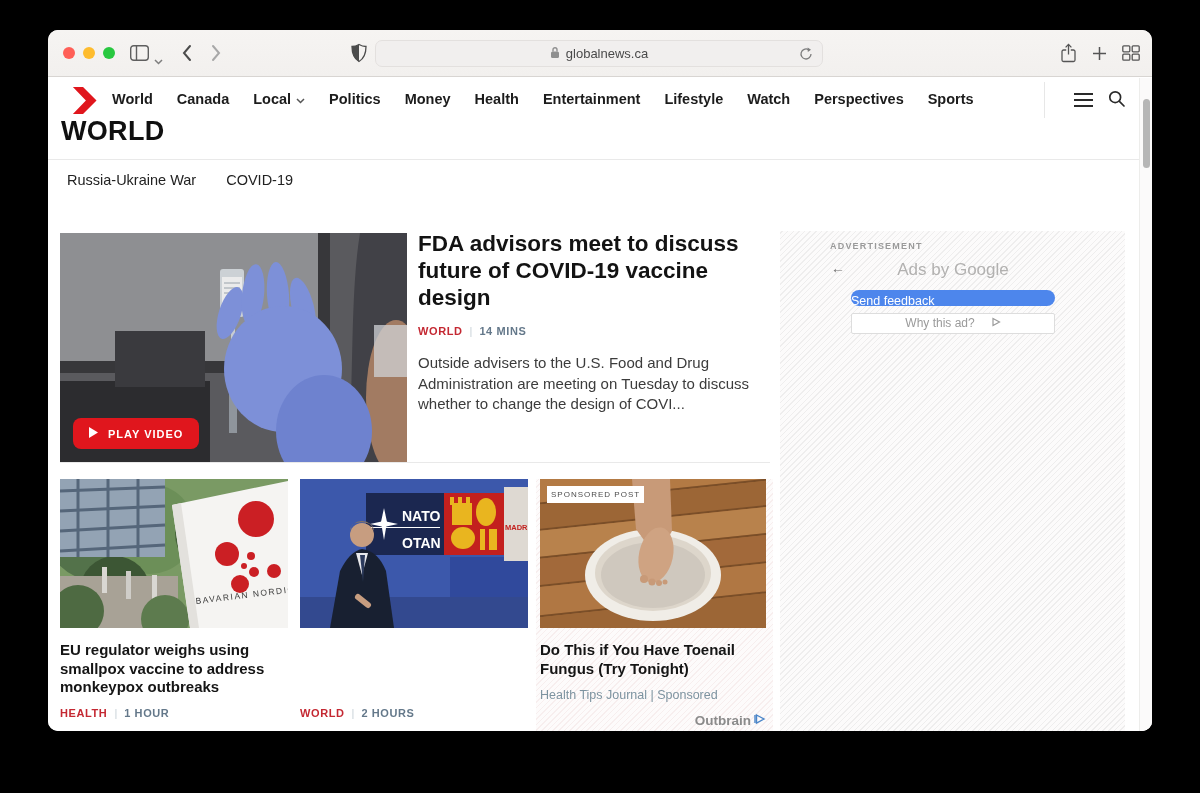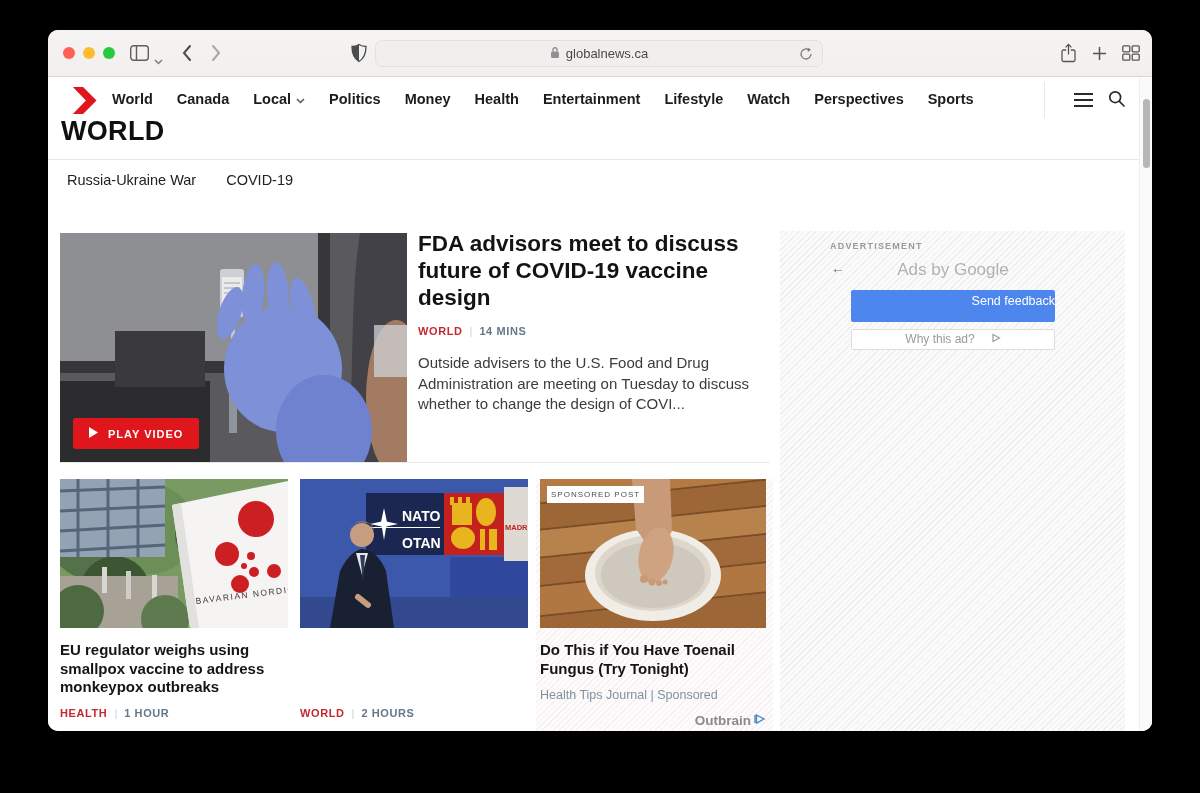--- a/index.html
+++ b/index.html
@@ -38,21 +38,21 @@
   .pagetitle { position:absolute; left:13px; top:38px; font-size:27px; font-weight:800;
                letter-spacing:.3px; color:#101010; }
   .hdr-rule { position:absolute; top:81px; left:0; width:100%; height:1px; background:#e9e9e9; }
   .subnav { position:absolute; left:19px; top:94px; display:flex; gap:30px;
             font-size:14.5px; color:#222; }
 
   
   .hero-media { position:absolute; left:12px; top:155px; width:347px; height:229px;
                 background:#57575a; overflow:hidden; }
   .playbtn { position:absolute; left:13px; bottom:13px; background:#e0161d; color:#fff;
-             display:flex; align-items:center; gap:10px; padding:9px 16px; border-radius:3px;
+             display:flex; align-items:center; gap:10px; padding:9px 16px; border-radius:8px;
              font-size:11px; font-weight:bold; letter-spacing:1px; cursor:pointer; }
   .hero-text { position:absolute; left:370px; top:152px; width:356px; }
   .hero-text h1 { font-size:22.5px; line-height:27px; font-weight:bold; color:#131313; }
   .meta { display:flex; align-items:center; }
   .hero-text .meta { margin-top:14px; }
   .cat { color:#c42832; font-weight:bold; font-size:11px; letter-spacing:.6px; }
   .msep { color:#c9d2d8; margin:0 7px; font-size:11px; }
   .mtime { color:#64788a; font-size:11px; letter-spacing:.6px; font-weight:bold; }
   .excerpt { margin-top:16px; font-size:15px; line-height:20.5px; color:#3c3c3c; }
   .row-rule { position:absolute; left:12px; top:384px; width:710px; height:1px; background:#e9e9e9; }
@@ -74,22 +74,22 @@
               font-size:13.5px; font-weight:bold; color:#8b8b8b; }
 
   
   .ad { position:absolute; left:732px; top:153px; width:345px; height:501px;
         background:repeating-linear-gradient(315deg, rgba(120,120,120,.10) 0 1px, rgba(255,255,255,0) 1px 4px), #fcfbfb; }
   .ad-label { position:absolute; left:50px; top:10px; font-size:9px; font-weight:bold;
               letter-spacing:1.2px; color:#9a9a9a; }
   .ad-arrow { position:absolute; left:51px; top:29px; font-size:14px; color:#6f6f6f; cursor:pointer; }
   .ad-box { position:absolute; left:71px; top:29px; width:204px; }
   .ad-title { text-align:center; font-size:17px; color:#b2b1b0; }
-  .btn-blue { margin-top:10px; height:32px; line-height:22px; text-align:right;
-              background:#4d86ec; color:#fff; font-size:12.5px; border-radius:2px; cursor:pointer; }
+  .btn-blue { margin-top:10px; height:16px; line-height:22px; text-align:left;
+              background:#4d86ec; color:#fff; font-size:12.5px; border-radius:10px; cursor:pointer; }
   .btn-white { margin-top:7px; height:21px; line-height:19px; text-align:center;
                background:#fff; border:1px solid #ddd; color:#9a9a9a; font-size:12px;
                border-radius:2px; cursor:pointer; display:flex; align-items:center; justify-content:center; gap:16px; }
 
   
   .scrollbar { position:absolute; right:0; top:0; bottom:0; width:13px;
                background:#fbfafa; border-left:1px solid #ededeb; }
   .thumb { position:absolute; left:3px; top:21px; width:7px; height:69px;
            border-radius:4px; background:#b6b6b6; }
 </style>

